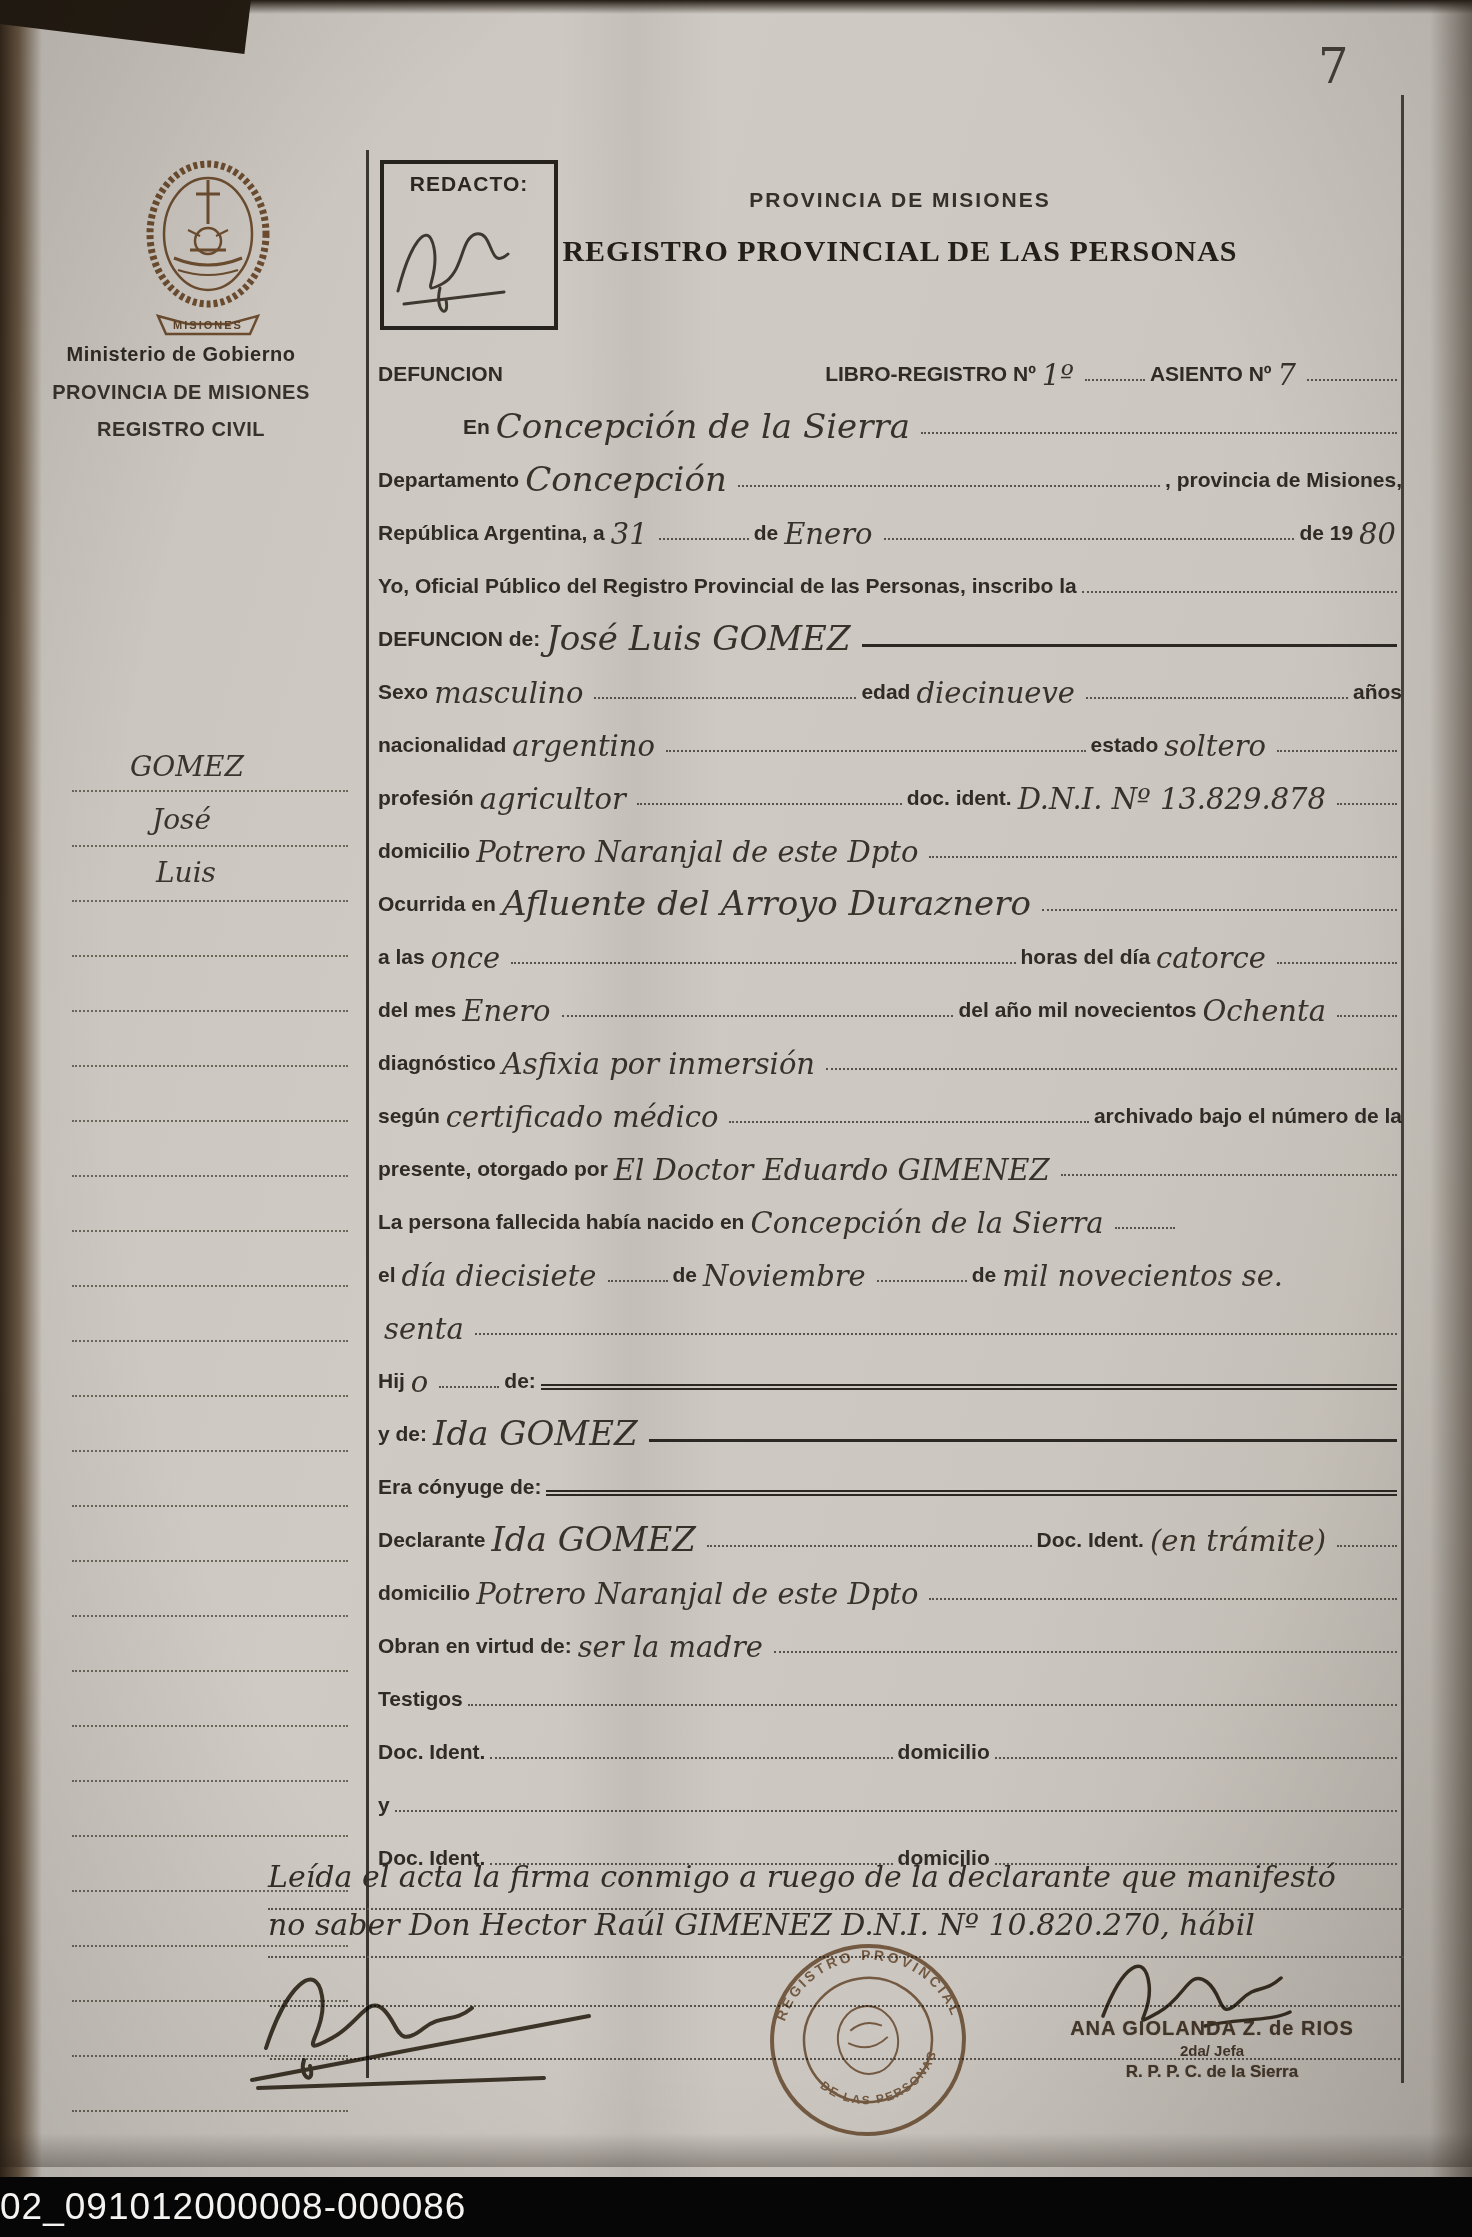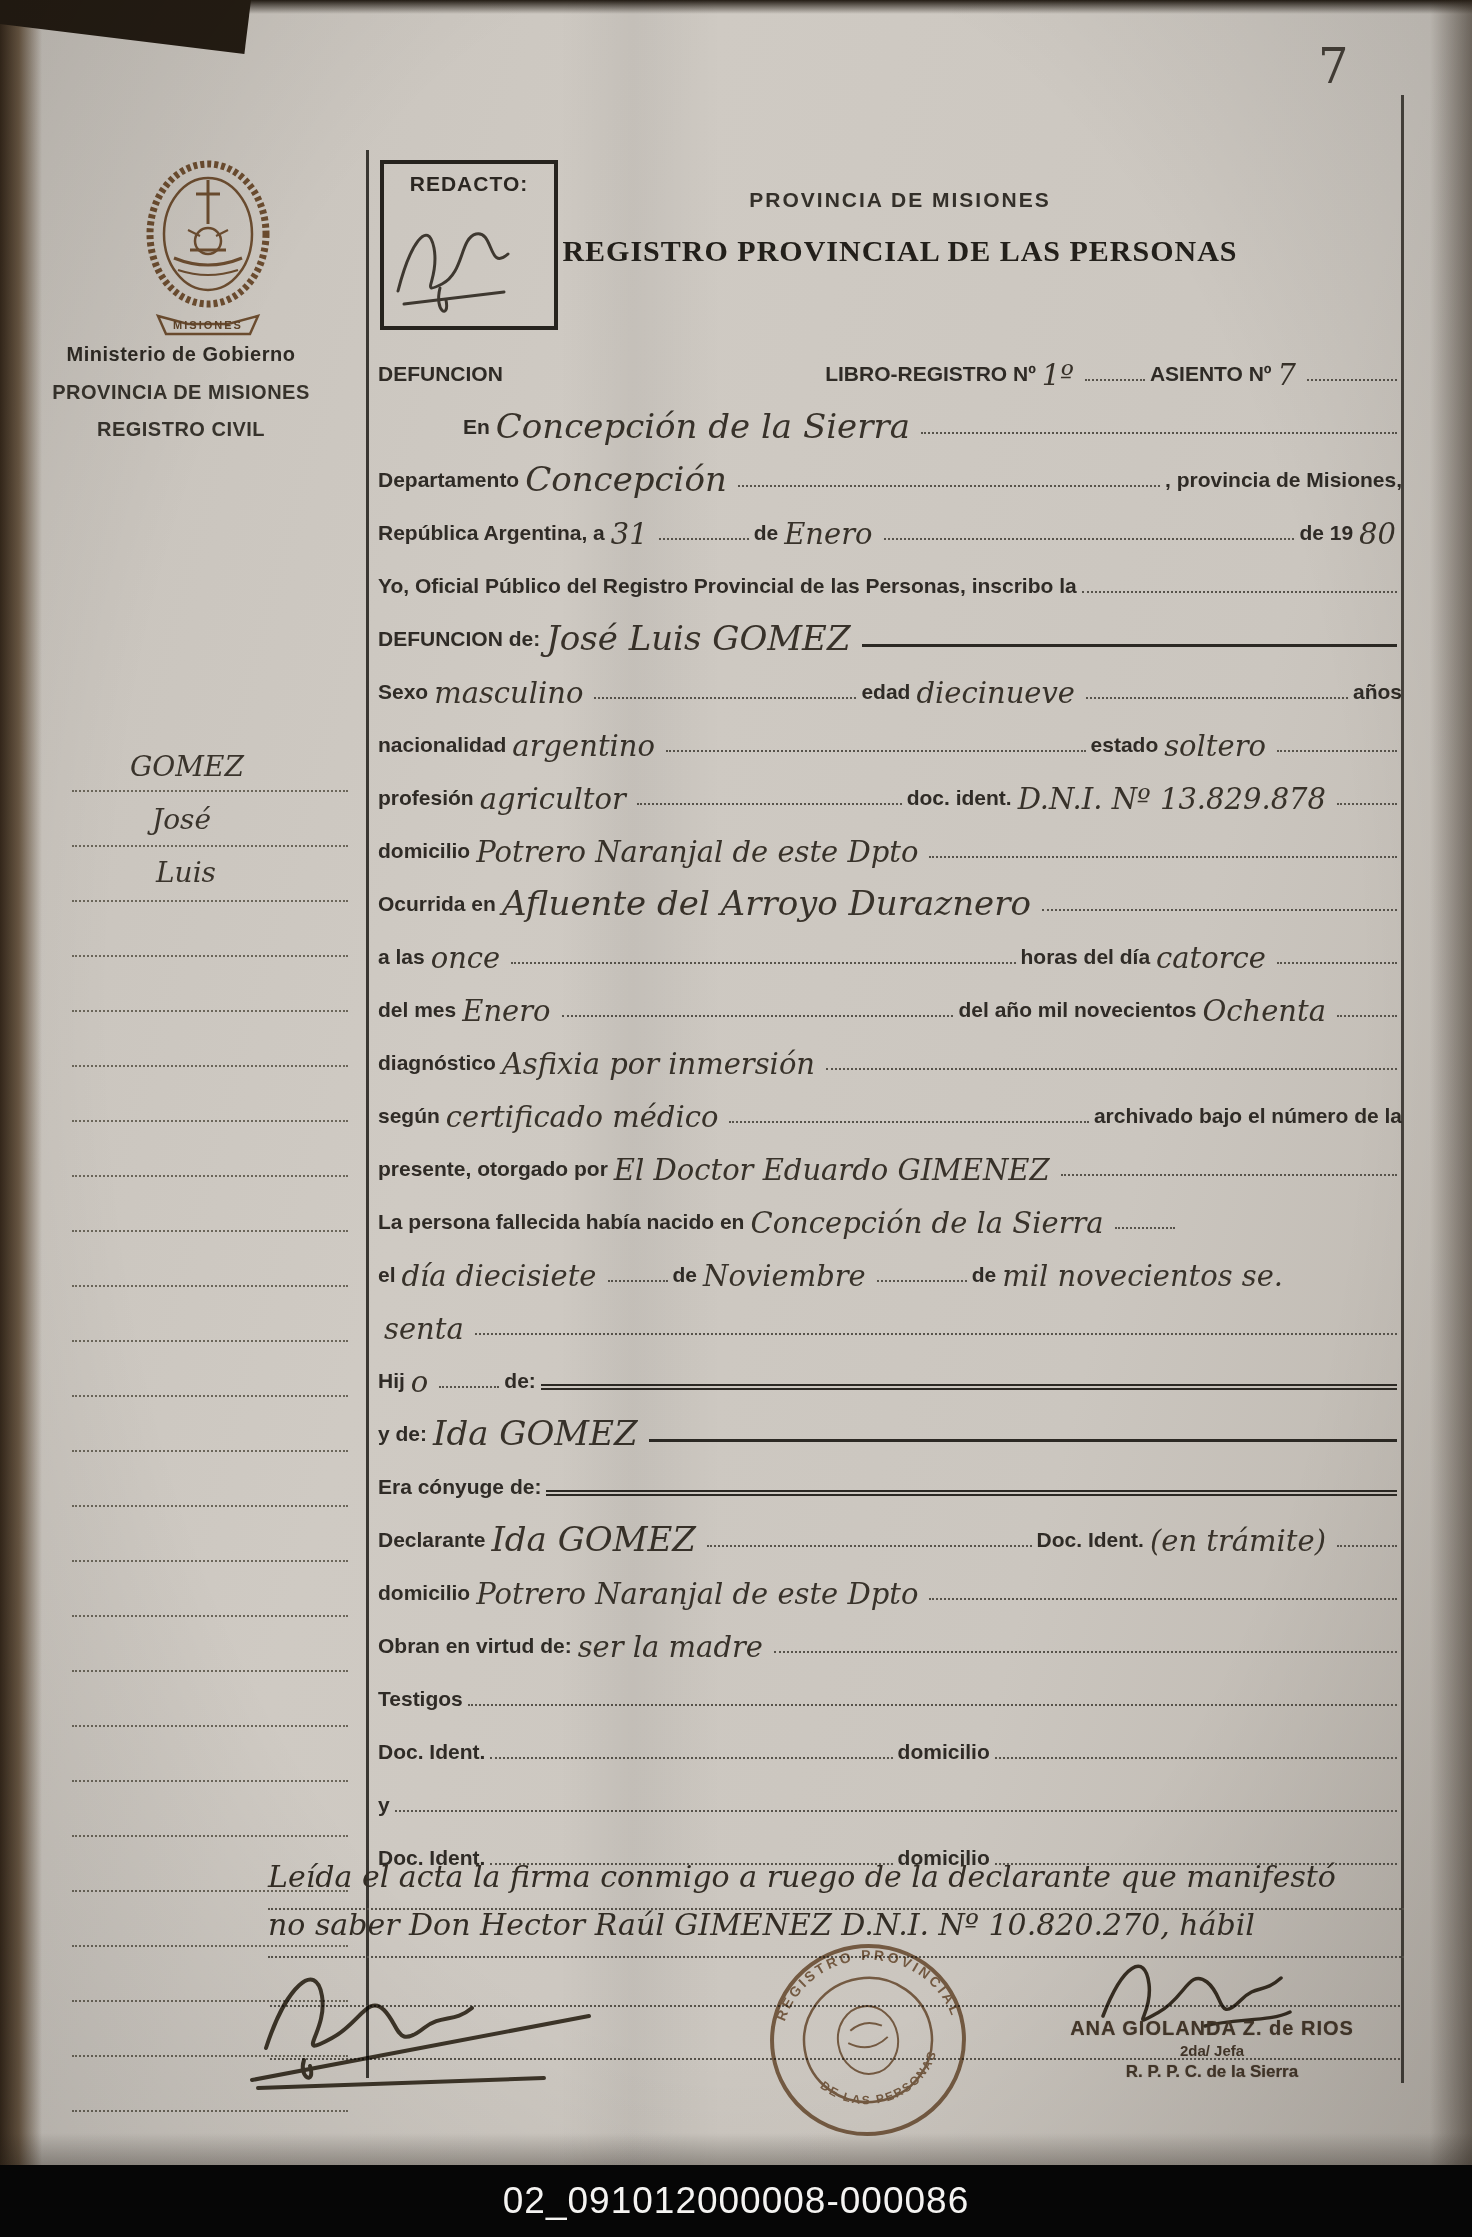--- a/index.html
+++ b/index.html
@@ -60,22 +60,22 @@
   .xtra-line{position:absolute;left:270px;width:1130px;border-bottom:2px dotted #57534b;height:1px;}
   
   .stamp{position:absolute;left:752px;top:1938px;transform:rotate(-9deg);mix-blend-mode:multiply;opacity:.85;}
   .sig-left{position:absolute;left:244px;top:1928px;mix-blend-mode:multiply;}
   .sig-right{position:absolute;left:1085px;top:1938px;mix-blend-mode:multiply;}
   .sigblock{position:absolute;left:1012px;top:2016px;width:400px;text-align:center;color:#44372a;}
   .sigblock .nm{font:700 20px/1.2 "Liberation Sans",sans-serif;letter-spacing:1px;text-shadow:0 0 1px rgba(68,55,42,.6);}
   .sigblock .rl{font:700 15px/1.4 "Liberation Sans",sans-serif;}
   .sigblock .of{font:700 17px/1.3 "Liberation Sans",sans-serif;text-shadow:0 0 1px rgba(68,55,42,.6);}
   
-  .footer-bar{position:absolute;left:0;bottom:0;width:100%;height:72px;background:#060606;
-    display:flex;align-items:center;justify-content:center;}
+  .footer-bar{position:absolute;left:0;bottom:0;width:100%;height:60px;background:#060606;
+    display:flex;align-items:center;justify-content:flex-start;}
   .footer-bar span{font:400 37px "Liberation Sans",sans-serif;color:#f4f3f1;letter-spacing:1px;}
 </style>
 </head>
 <body>
 
 <div class="photo">
 
   <div class="edge-left"></div>
   <div class="edge-top"></div>
   <div class="edge-corner"></div>

